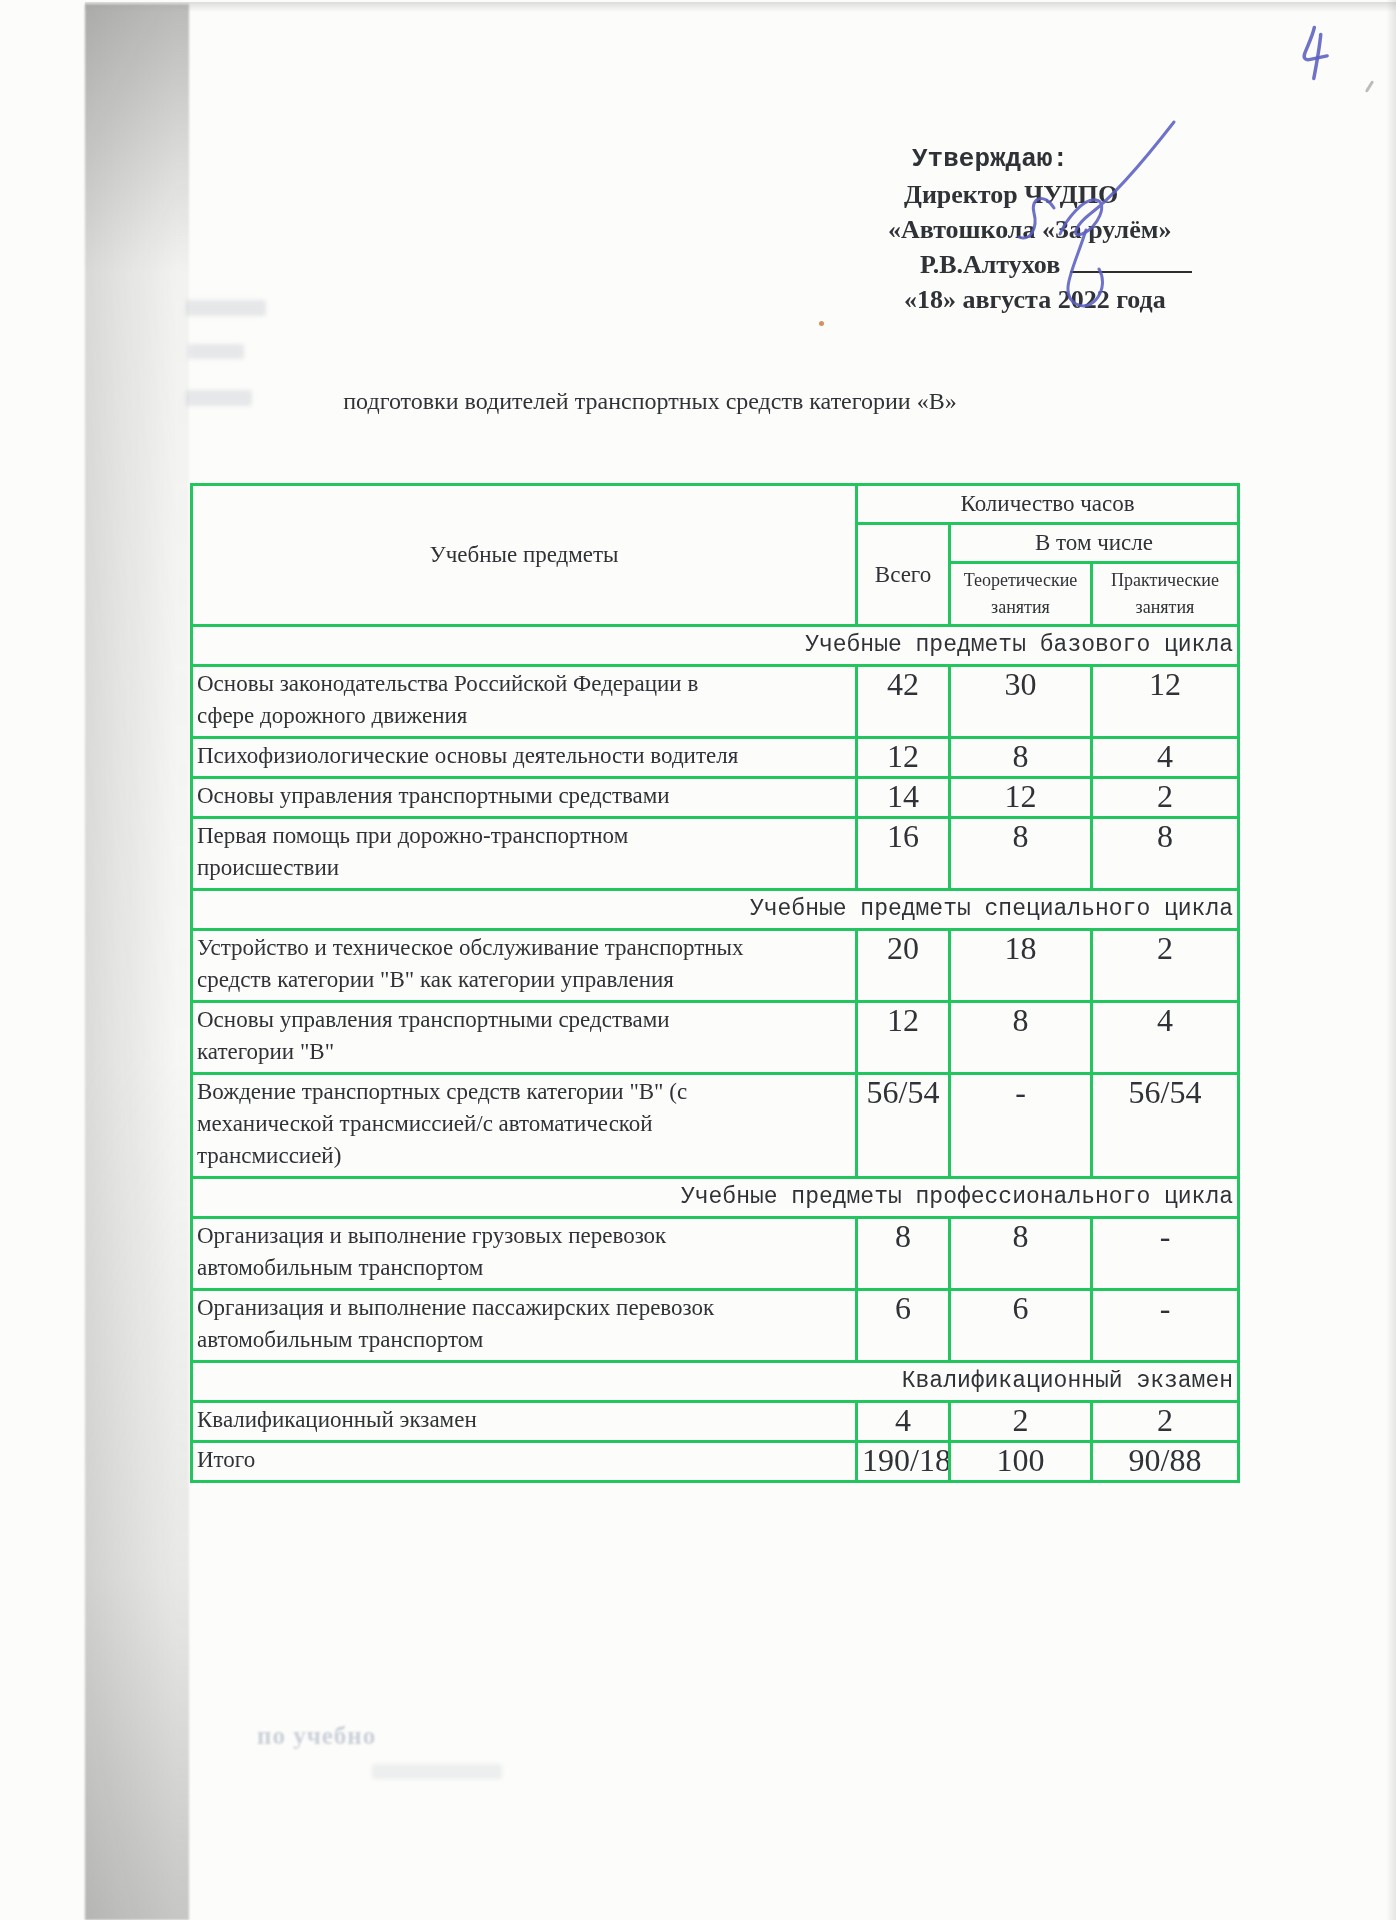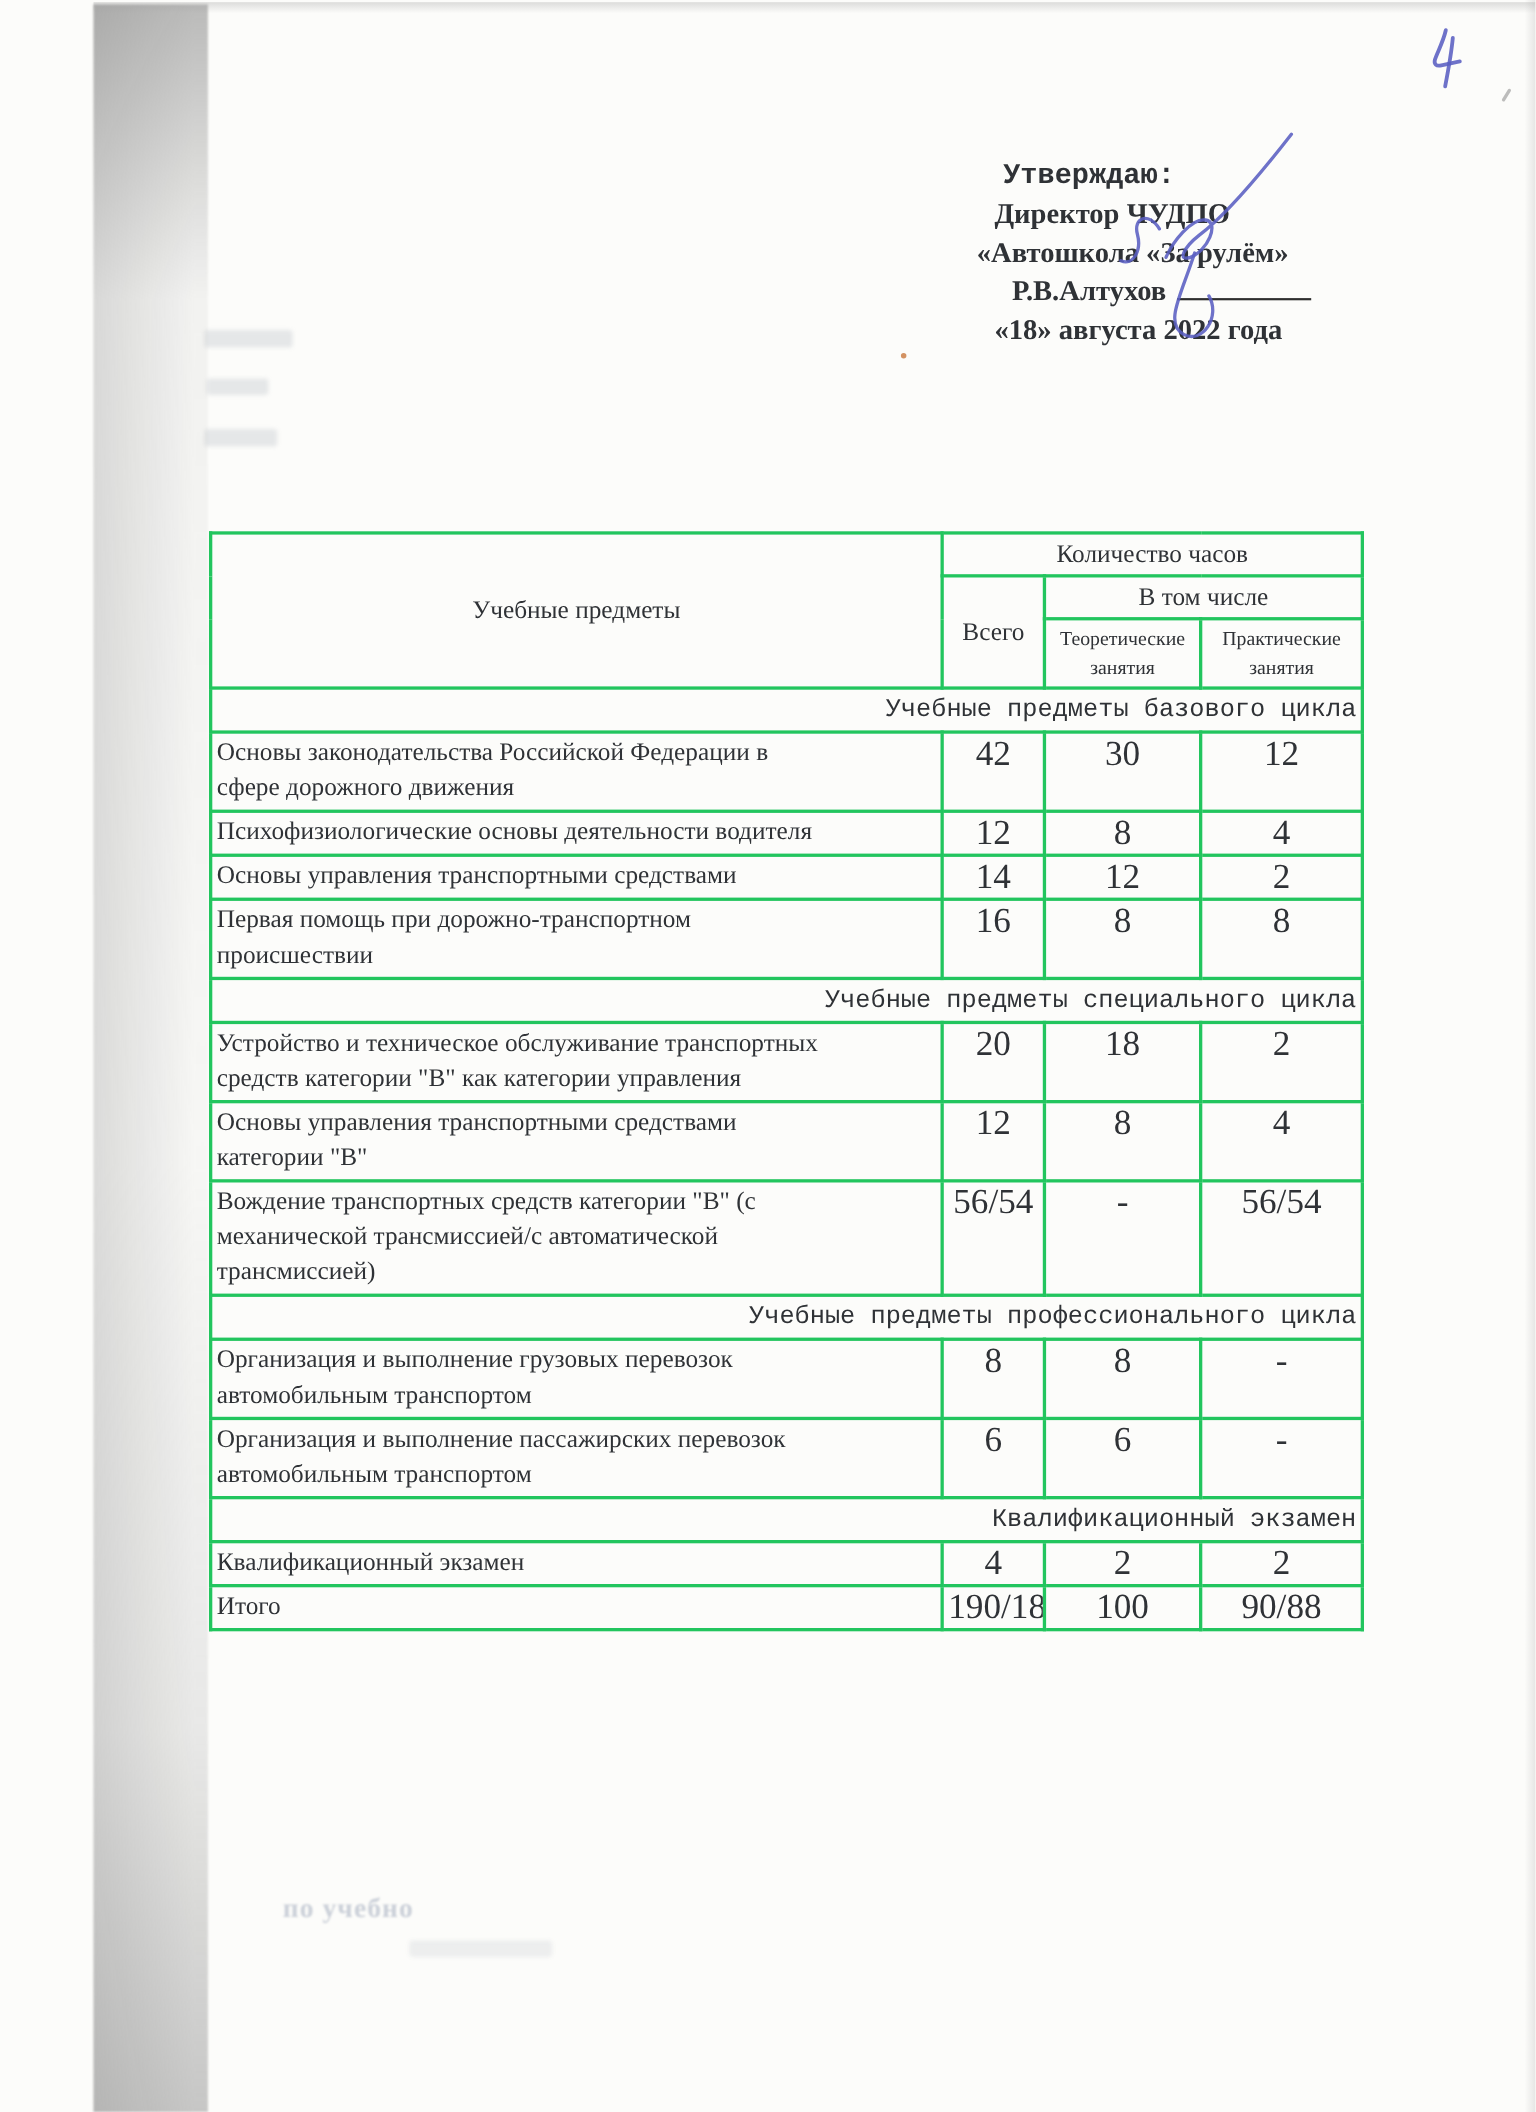--- a/index.html
+++ b/index.html
@@ -101,20 +101,21 @@
   <div class="l5">«18» августа 2022 года</div>
 </div>
 
 <svg class="signature" viewBox="0 0 200 215">
   <path class="ink" d="M186 6 C 158 42 126 80 102 98 C 88 109 82 122 94 118 C 110 112 121 86 108 84 C 95 82 78 104 72 118"></path>
   <path class="ink" d="M66 92 C 56 76 42 82 46 97 C 50 112 42 126 31 121"></path>
   <path class="ink" d="M98 114 C 86 152 70 178 88 188 C 105 197 122 172 111 153"></path>
 </svg>
 
 <div class="title-wrap">
+  <div class="doc-subtitle">подготовки водителей транспортных средств категории «В»</div>
 </div>
 
 <table class="plan-table">
   <colgroup>
     <col style="width:665px">
       <col style="width:93px">
       <col style="width:142px">
       <col style="width:147px">
   </colgroup>
   <thead>

